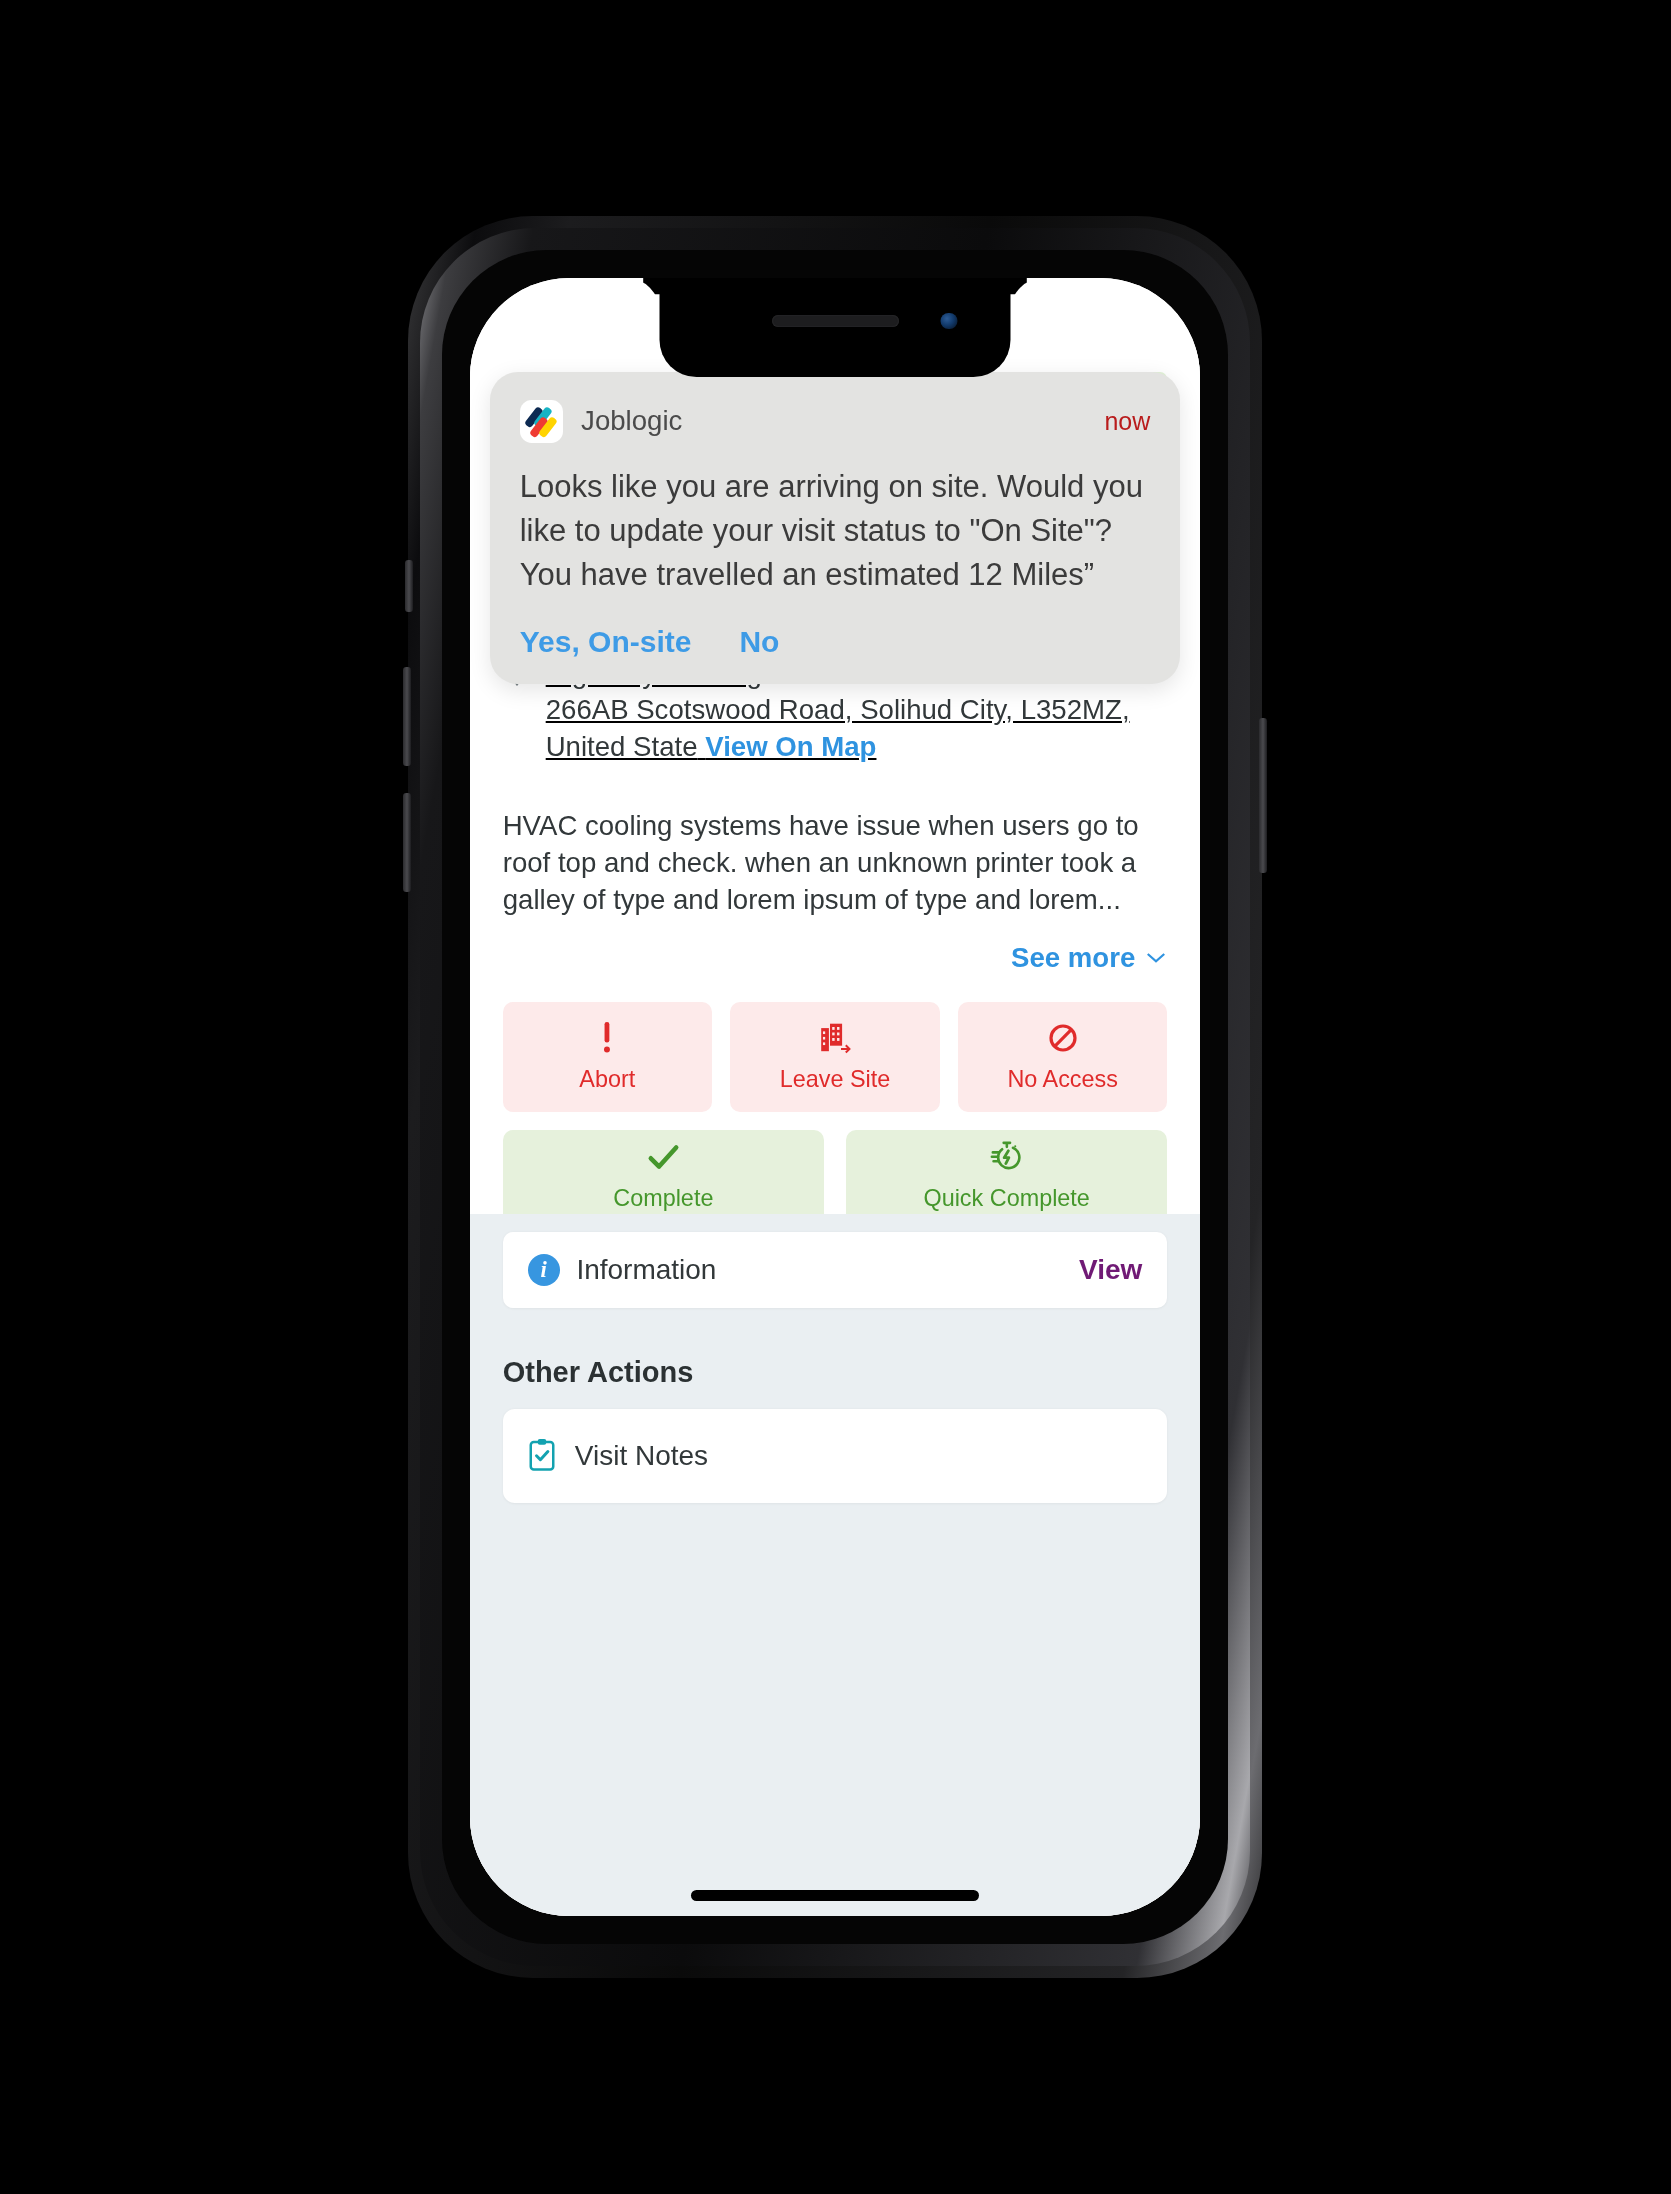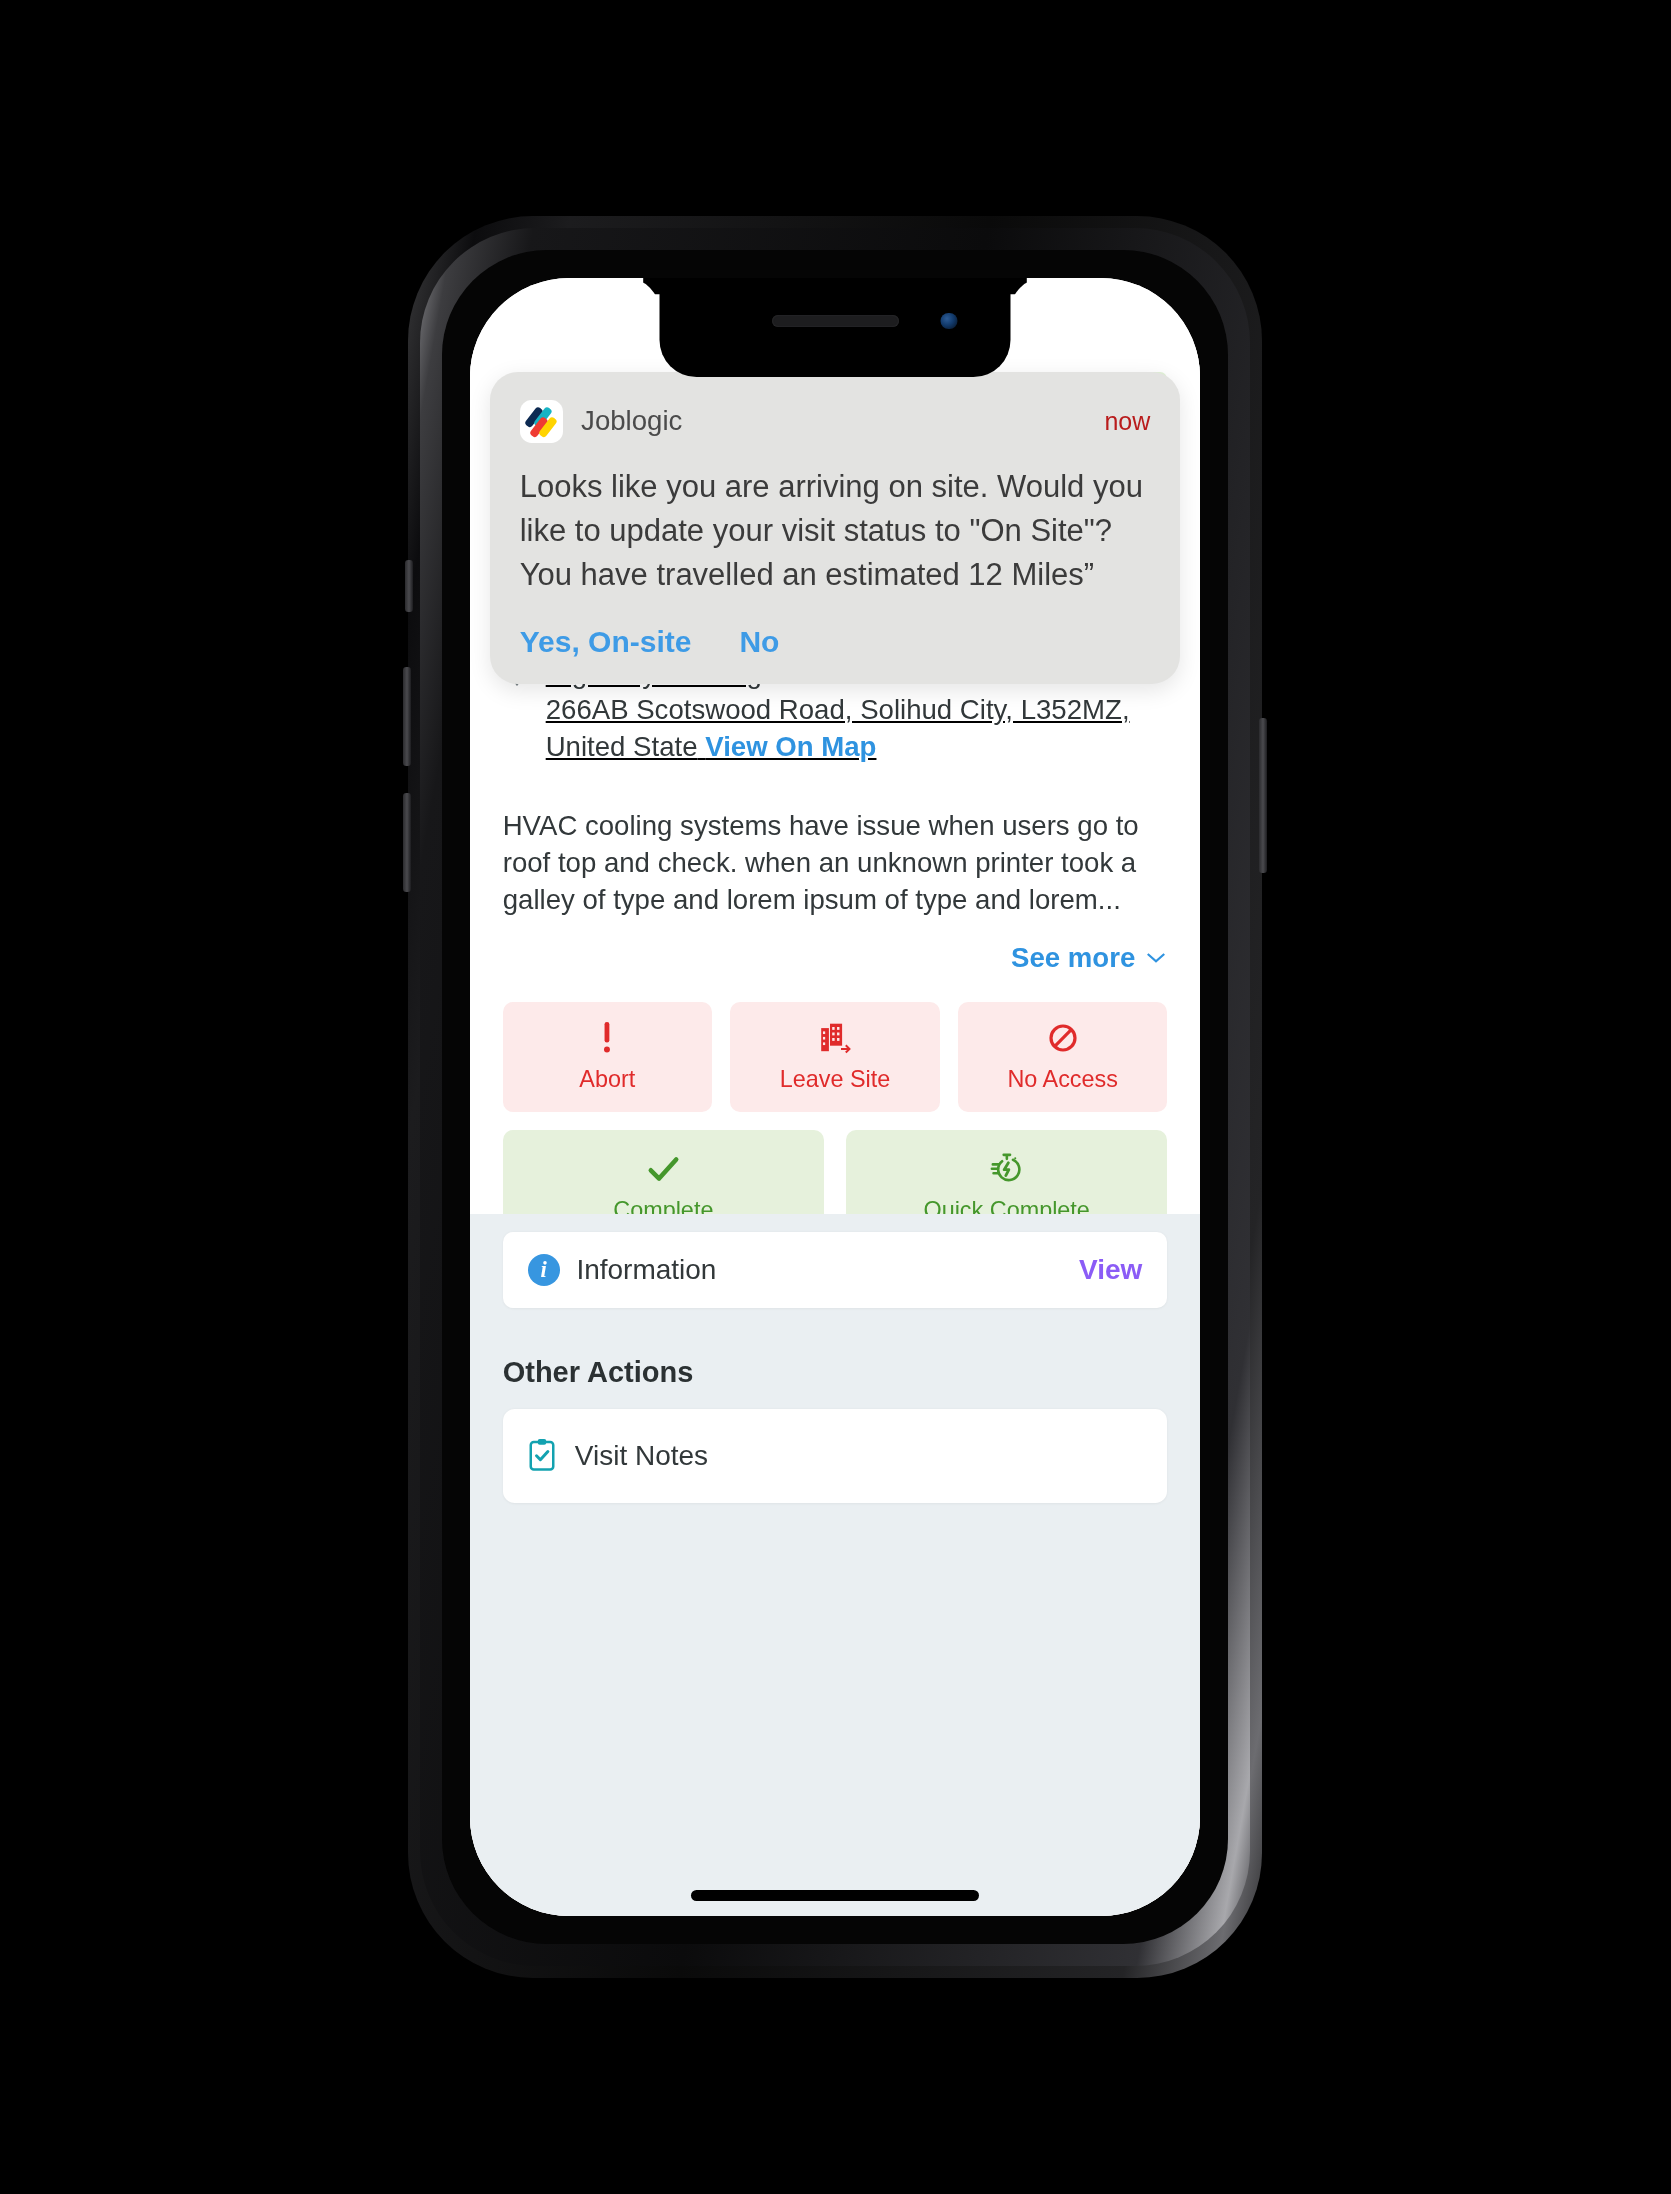--- a/index.html
+++ b/index.html
@@ -116,39 +116,39 @@
   .actions { display:flex; gap: 18.4px; margin-top: 28px; }
   .abtn {
     flex:1; border-radius: 10px; padding: 20px 5px 18.4px 5px;
     display:flex; flex-direction:column; align-items:center; gap: 11.7px;
     font-size: 23.4px;
   }
   .abtn.red { background:#fdeaea; color:#e02b2b; }
   .abtn.green { background:#e6f1dc; color:#45972c; }
   .abtn .gl { font-size: 30px; line-height: 1; height: 33px; display:flex; align-items:center; }
   .actions.two { margin-top: 18.4px; gap: 22px; }
-  .actions.two .abtn { padding: 22px 5px 20px 5px; }
+  .actions.two .abtn { padding: 10px 5px 20px 5px; }
 
   .grey-zone {
     position:absolute; left:0; right:0; top: 936px; bottom:0;
     background:#eaeff2; padding: 18.4px 33px 0 33px;
   }
   .info-card {
     background:#fff; border-radius: 10px; padding: 22px 25px;
     display:flex; align-items:center; justify-content:space-between;
     box-shadow: 0 0.8px 2.5px rgba(0,0,0,0.05);
   }
   .info-left { display:flex; align-items:center; gap: 16.7px; }
   .info-ico {
     width: 32px; height: 32px; border-radius:50%; background:#3796e0;
     color:#fff; font-size: 22.6px; font-weight:700; font-style:italic;
     display:flex; align-items:center; justify-content:center; font-family:"Liberation Serif", serif;
   }
   .info-label { font-size: 28px; color:#32383a; }
-  .info-view { font-size: 28px; color:#8b5cf6; font-weight:600; }
+  .info-view { font-size: 28px; color:#701a75; font-weight:600; }
 
   .other-title { margin-top: 48px; font-size: 29px; font-weight:700; color:#2b3133; }
   .other-grid { display:flex; gap: 20px; margin-top: 20px; }
   .note-card {
     flex:1; background:#fff; border-radius: 11.7px; padding: 25px 23.4px;
     display:flex; align-items:center; gap: 16.7px; min-height: 94px;
     box-shadow: 0 0.8px 2.5px rgba(0,0,0,0.05);
   }
   .note-label { font-size: 28px; color:#32383a; }
 

